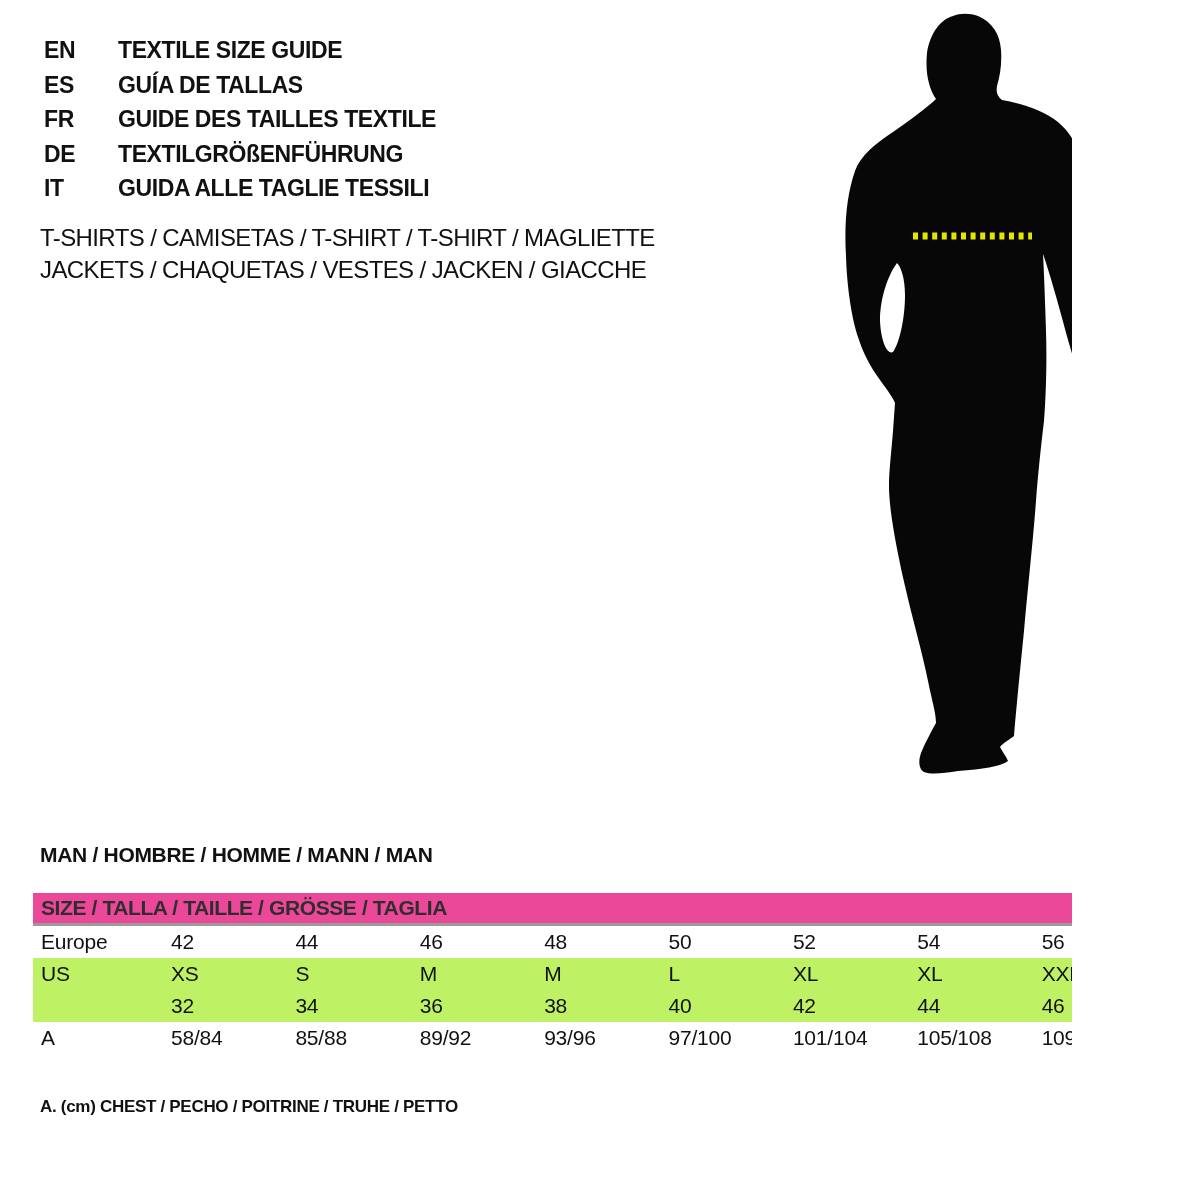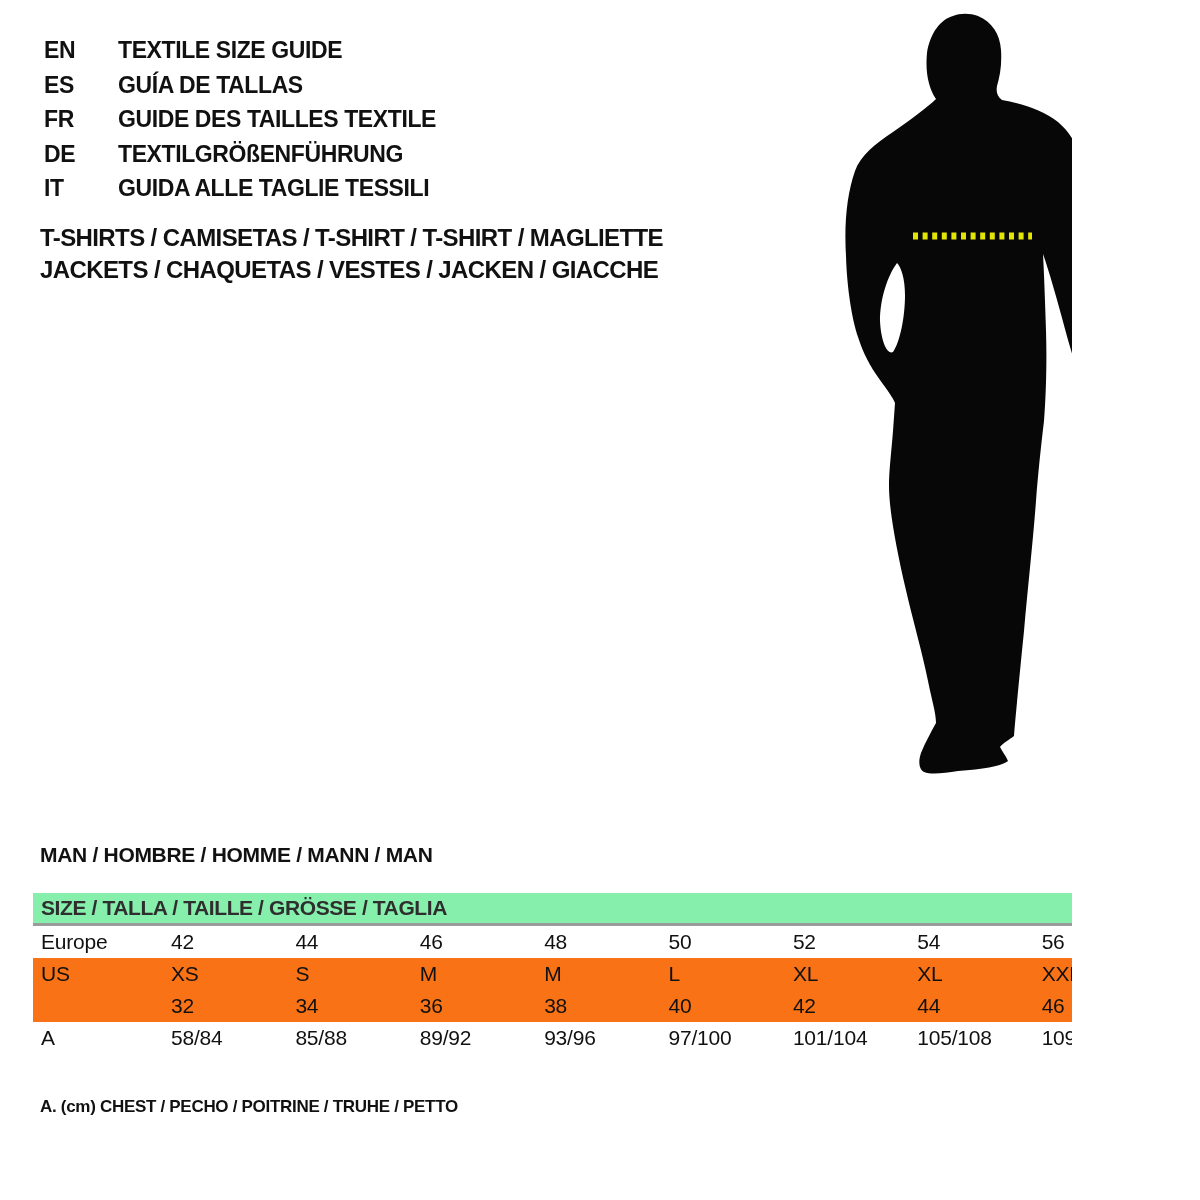--- a/index.html
+++ b/index.html
@@ -7,37 +7,37 @@
         font-family:"Liberation Sans",sans-serif;color:#111111;}
 
   
   .lang-list{position:absolute;left:44px;top:33px;}
   .lang-row{display:flex;height:34.6px;line-height:34.6px;
             font-size:23px;font-weight:700;letter-spacing:-0.4px;}
   .lang-code{width:74px;}
   .lang-label{white-space:nowrap;}
 
   
-  .categories{position:absolute;left:40px;top:222px;font-size:24px;font-weight:700;
+  .categories{position:absolute;left:40px;top:222px;font-size:24px;font-weight:400;
               line-height:31.5px;letter-spacing:-0.6px;white-space:nowrap;}
 
   
   .figure-svg{position:absolute;left:830px;top:0;width:370px;height:790px;}
 
   
   .section-title{position:absolute;left:40px;top:843px;font-size:21px;font-weight:700;
                  letter-spacing:-0.3px;white-space:nowrap;}
 
   
   .size-table{position:absolute;left:33px;top:893px;width:1133px;}
-  .table-header{height:30px;line-height:30px;background:#86efac;
+  .table-header{height:30px;line-height:30px;background:#ec4899;
                 border-bottom:3px solid #9b9b9b;padding-left:8px;
                 font-size:21px;font-weight:700;letter-spacing:-0.4px;color:#2e2e2e;}
   .table-row{display:flex;height:32px;line-height:32px;font-size:21px;letter-spacing:-0.2px;}
-  .table-row.shaded{background:#f97316;}
+  .table-row.shaded{background:#bef264;}
   .row-label{width:138px;padding-left:8px;box-sizing:border-box;}
   .cell{flex:1;text-align:left;}
 
   
   .footnote{position:absolute;left:40px;top:1097px;font-size:17px;font-weight:700;
             letter-spacing:-0.3px;white-space:nowrap;}
 </style>
 </head>
 <body>
 

